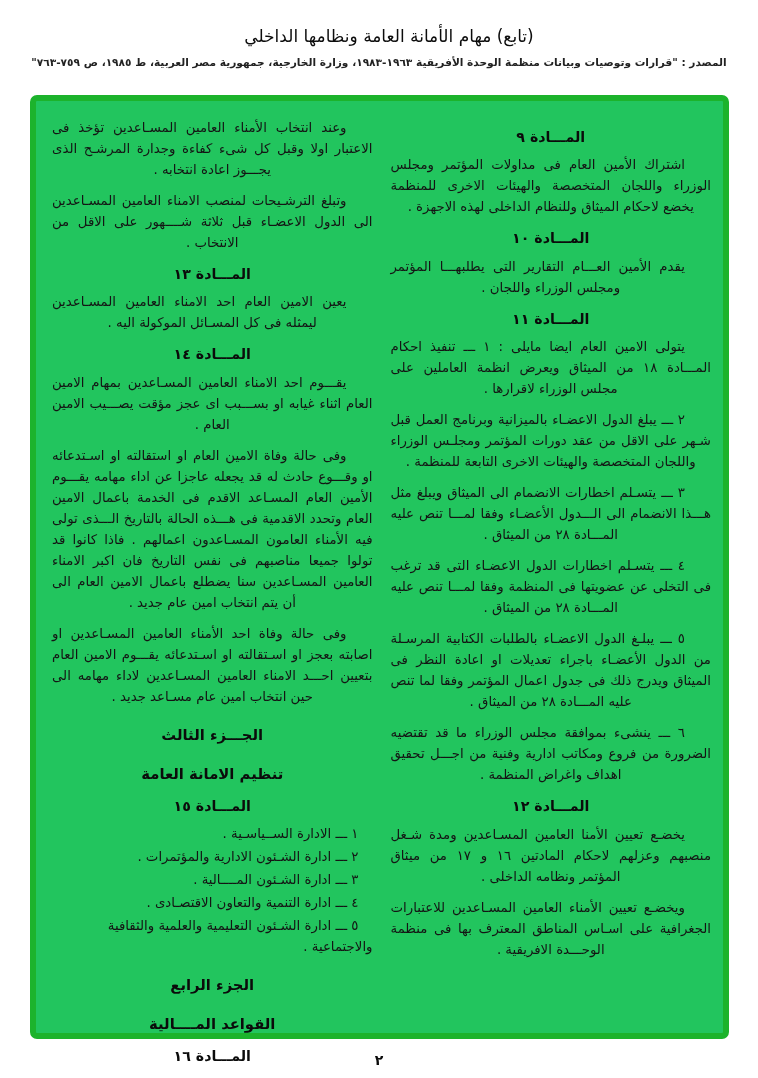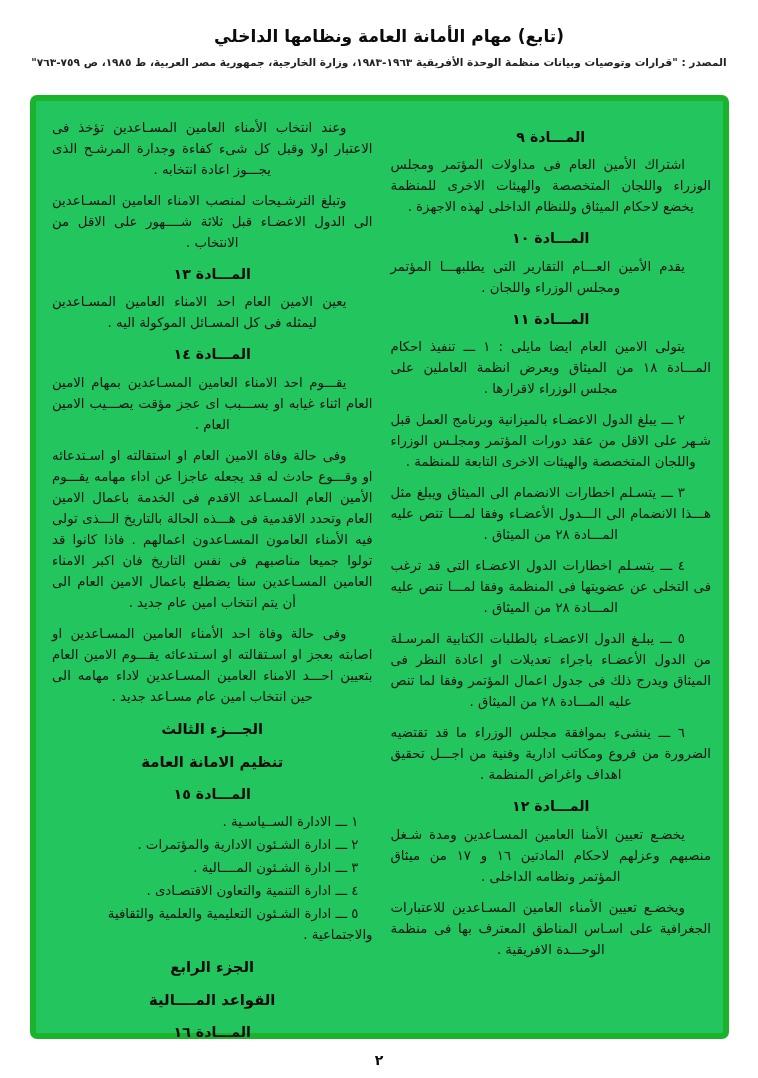--- a/index.html
+++ b/index.html
@@ -14,21 +14,21 @@
     position: relative;
     width: 758px; height: 1078px;
     direction: rtl;
   }
   .doc-header {
     position: absolute;
     top: 26px; left: 0; right: 0;
     text-align: center;
   }
   .doc-title {
-    font-weight: bold;
+    font-weight: normal;
     font-size: 17px;
     letter-spacing: 0.2px;
     color: #0c0c0c;
     padding-left: 20px;
   }
   .doc-source {
     margin-top: 10px;
     font-weight: bold;
     font-size: 10.6px;
     color: #222222;
@@ -61,21 +61,21 @@
     font-weight: bold;
     text-align: center;
     font-size: 14.2px;
     margin: 9px 0 6px 0;
     color: #0b0b0b;
   }
   .block-section {
     font-weight: bold;
     text-align: center;
     font-size: 14.8px;
-    margin: 10px 0 7px 0;
+    margin: 16px 0 7px 0;
     color: #0b0b0b;
   }
   .block-para {
     text-align: justify;
     text-align-last: center;
     text-indent: 26px;
     margin: 0 0 10px 0;
   }
   .block-item {
     text-align: right;

